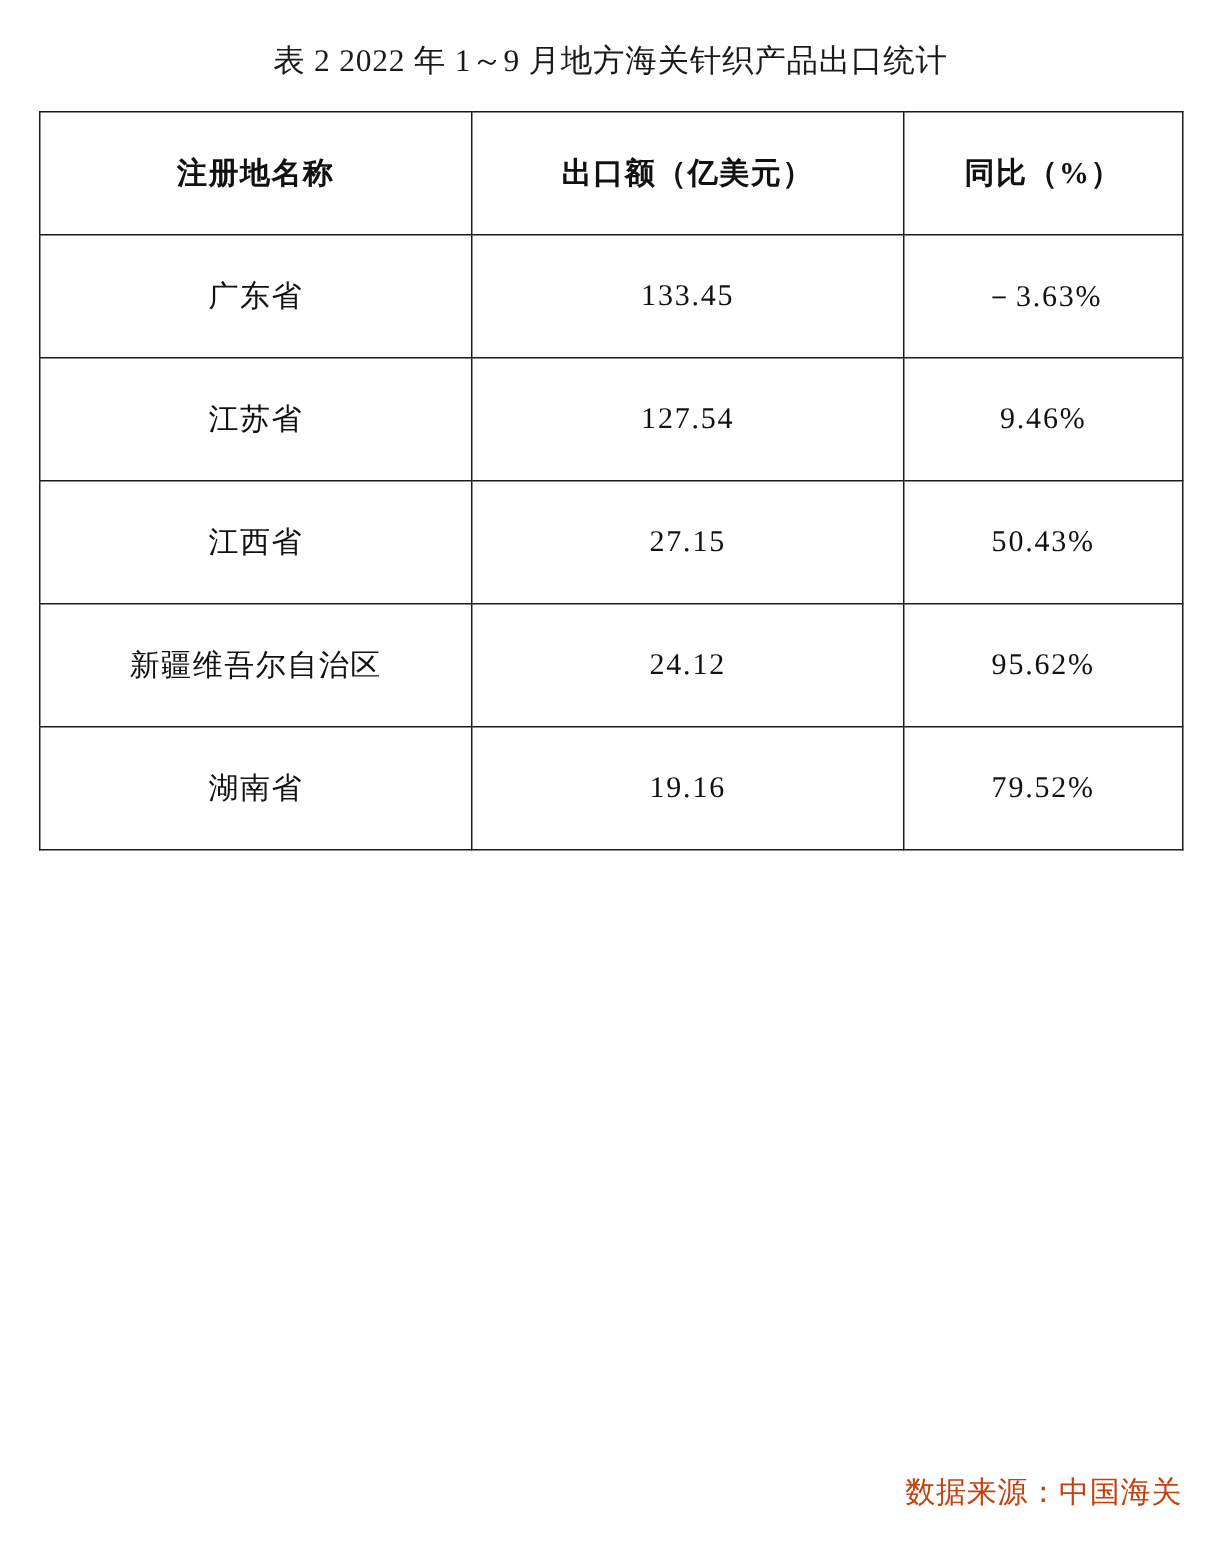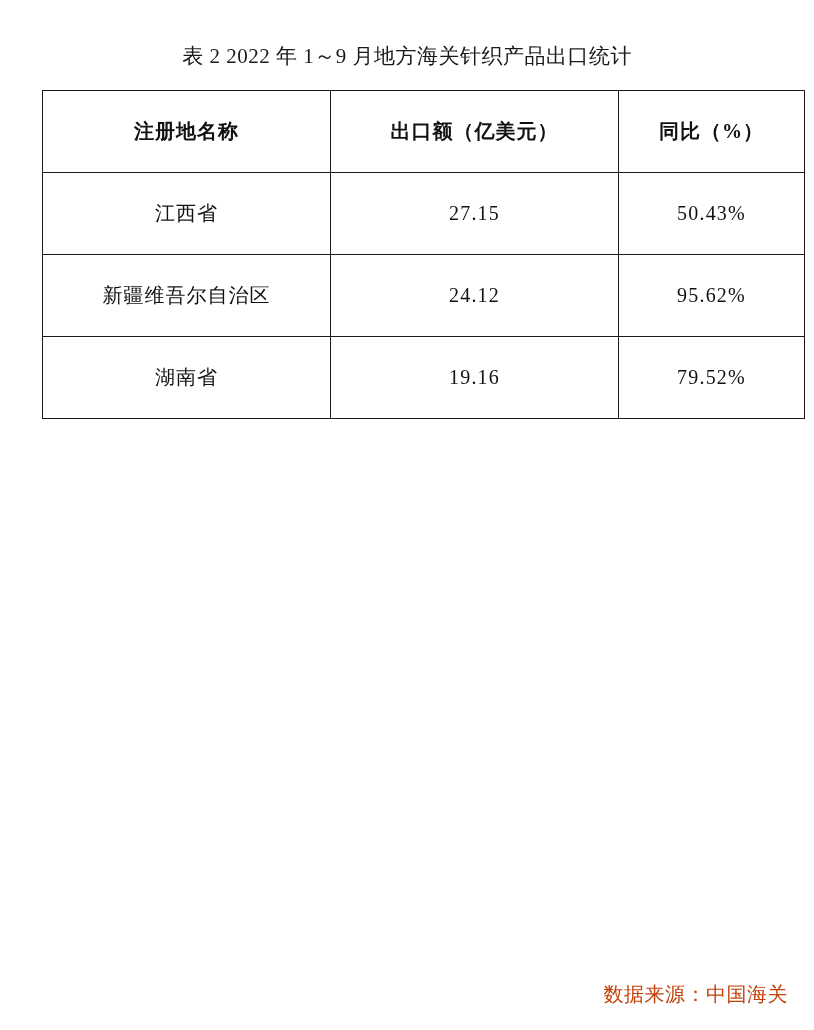--- a/index.html
+++ b/index.html
@@ -12,21 +12,21 @@
     height: 1030px;
     font-family: "Liberation Serif", "DejaVu Serif", serif;
     color: #000000;
     position: relative;
     overflow: hidden;
   }
   .page {
     width: 814px;
     height: 1030px;
     box-sizing: border-box;
-    padding: 16px;
+    padding: 0;
     position: relative;
   }
   .table-caption {
     text-align: center;
     font-size: 21px;
     letter-spacing: 0.5px;
     padding-top: 26px;
     padding-bottom: 20px;
     font-family: "Liberation Serif", "DejaVu Serif", serif;
     color: #1a1a1a;
@@ -89,20 +89,30 @@
       </colgroup>
       <thead>
         <tr>
           <th>注册地名称</th>
           <th>出口额（亿美元）</th>
           <th>同比（%）</th>
         </tr>
       </thead>
       <tbody>
         <tr>
+          <td class="name-cell">广东省</td>
+          <td class="num-cell">133.45</td>
+          <td class="pct-cell">－3.63%</td>
+        </tr>
+        <tr>
+          <td class="name-cell">江苏省</td>
+          <td class="num-cell">127.54</td>
+          <td class="pct-cell">9.46%</td>
+        </tr>
+        <tr>
           <td class="name-cell">江西省</td>
           <td class="num-cell">27.15</td>
           <td class="pct-cell">50.43%</td>
         </tr>
         <tr>
           <td class="name-cell">新疆维吾尔自治区</td>
           <td class="num-cell">24.12</td>
           <td class="pct-cell">95.62%</td>
         </tr>
         <tr>

